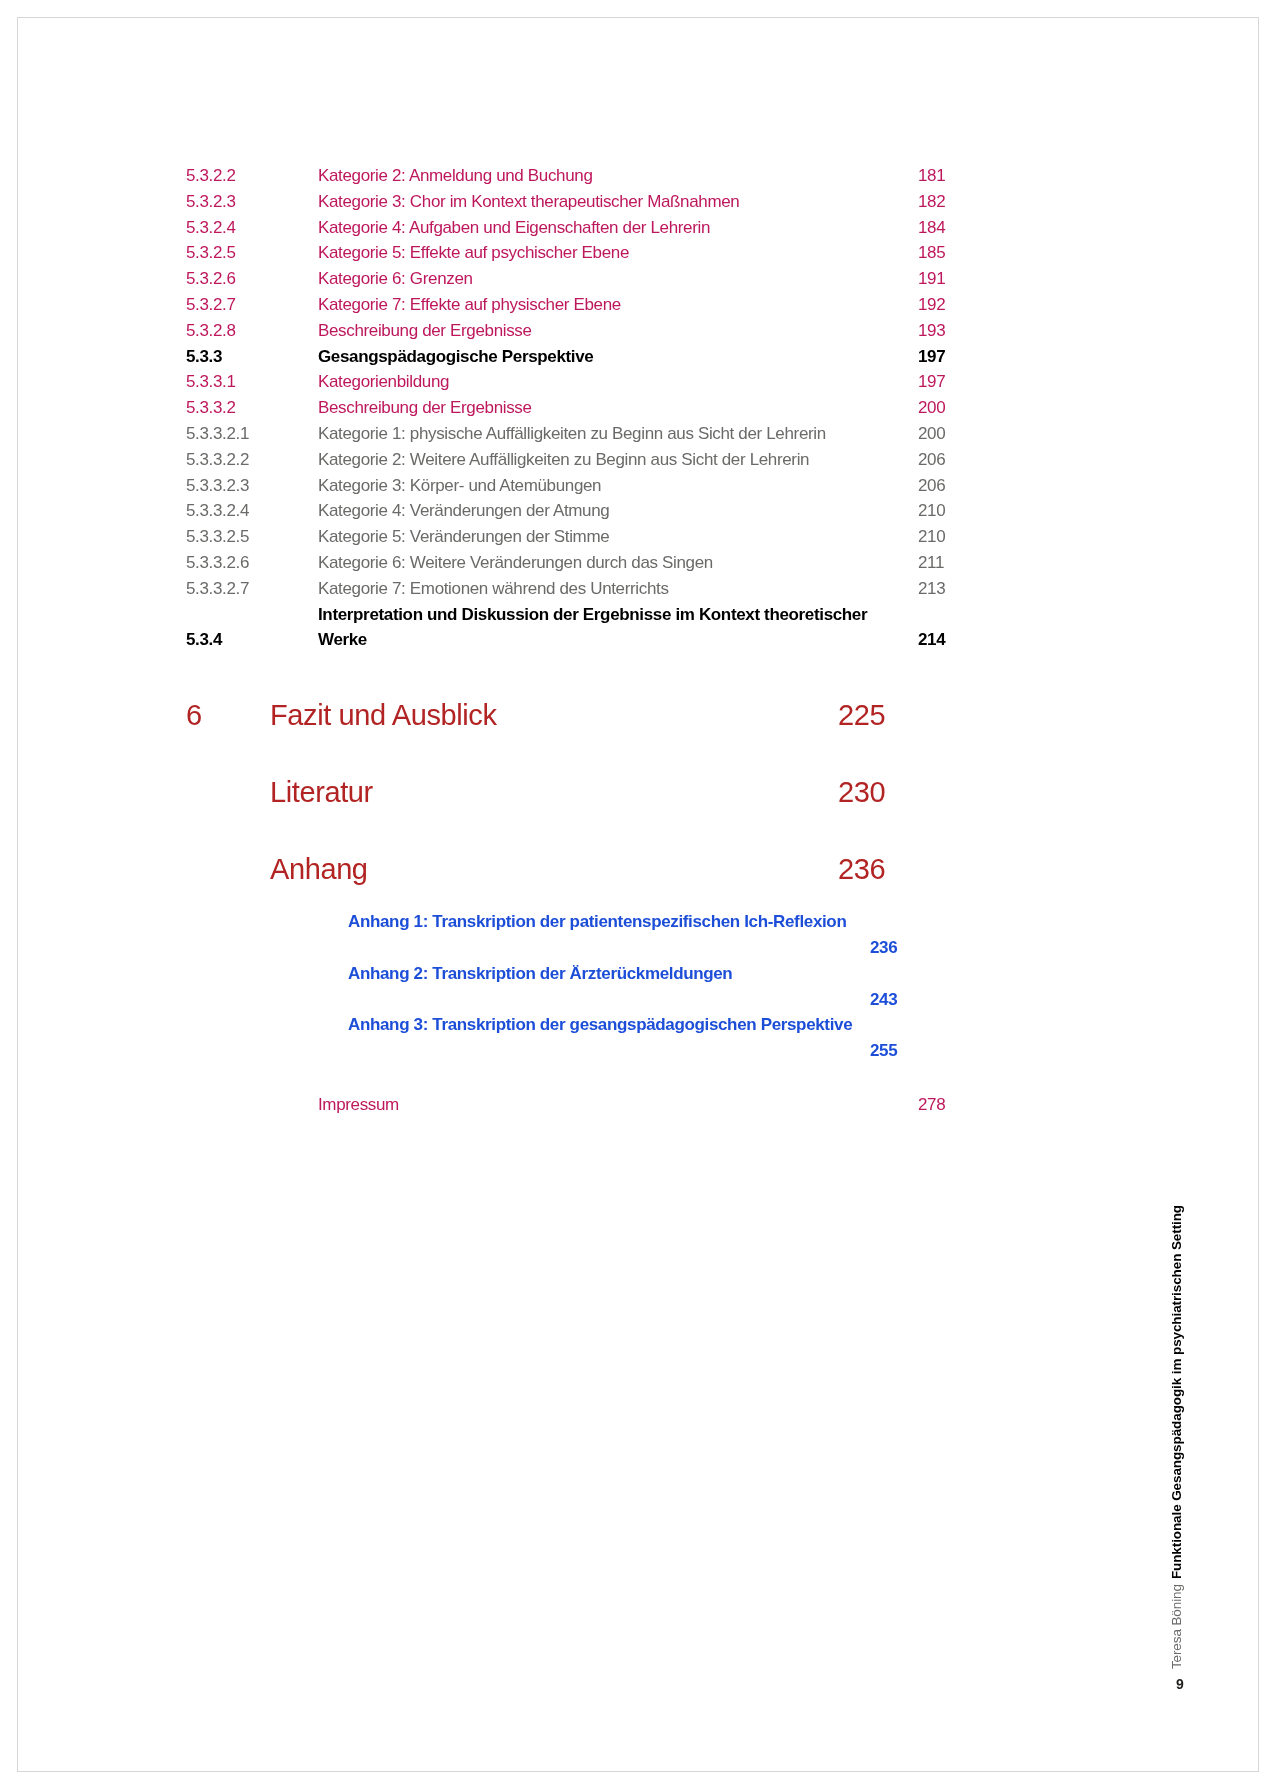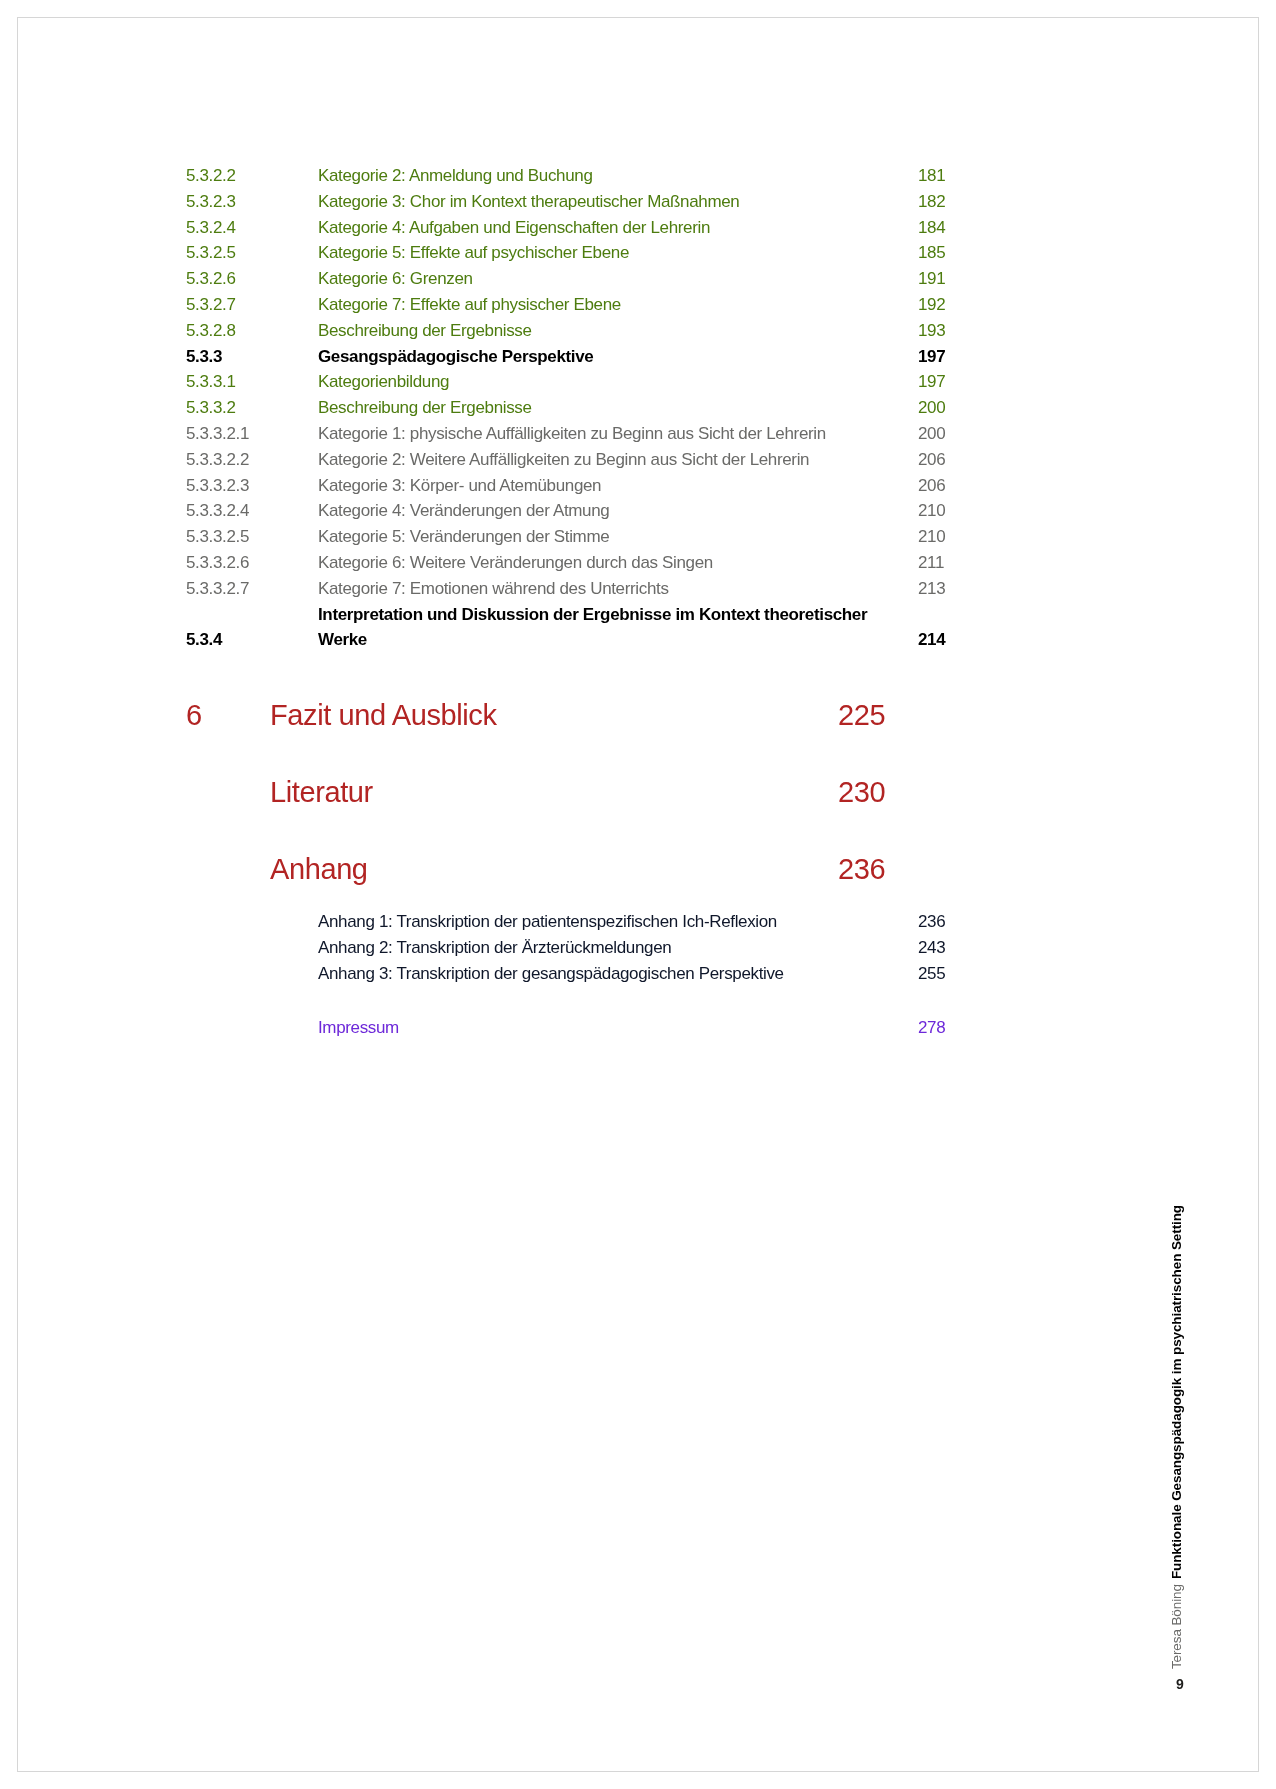--- a/index.html
+++ b/index.html
@@ -9,43 +9,43 @@
     overflow:hidden;
   }
   .page-border {
     position:absolute; left:17px; top:17px; right:17px; bottom:17px;
     border:1px solid #d6d6d6; pointer-events:none;
   }
   
   .toc { position:absolute; left:186px; top:163px; width:762px; }
   .row {
     display:flex; align-items:flex-end;
-    font-size:17px; line-height:25.8px; letter-spacing:-0.35px; color:#4d7c0f;
+    font-size:17px; line-height:25.8px; letter-spacing:-0.35px; color:#be185d;
   }
   .row .num   { width:84px;  flex:none; }
   .row .title { width:600px; flex:none;margin-left:48px; }
   .row .page  { width:78px;  flex:none; text-align:left; }
   .row.bold  { font-weight:700; color:#000; }
   .row.light { color:#6a6a68; }
   
   .chapters { margin-top:44px; }
   .chapter {
     display:flex; align-items:flex-end;
     font-size:29px; line-height:36px; letter-spacing:-0.4px;
     color:var(--accent,#b22423); margin-bottom:41px;
   }
   .chapter:last-child { margin-bottom:0; }
   .chapter .num   { width:84px;  flex:none; }
   .chapter .title { flex:1; }
   .chapter .page  { width:110px; flex:none; text-align:left; }
   
   .appendices { margin-top:22px; }
-  .appendices .row { font-weight:400; color:#0f172a; }
+  .appendices .row { font-weight:700; color:#1d4ed8;flex-direction:column; }
   .impressum { margin-top:28px; }
-  .impressum .row { color:#6d28d9; }
+  .impressum .row { color:#be185d; }
   
   .spine {
     position:absolute; left:1168px; top:1205px;
     writing-mode:vertical-rl; transform:rotate(180deg);
     font-size:13.5px; line-height:18px; white-space:nowrap; letter-spacing:-0.1px;
   }
   .spine-author { color:#6a6a68; }
   .spine-title  { font-weight:700; color:#000; margin-inline-start:5px; }
   
   .folio {

